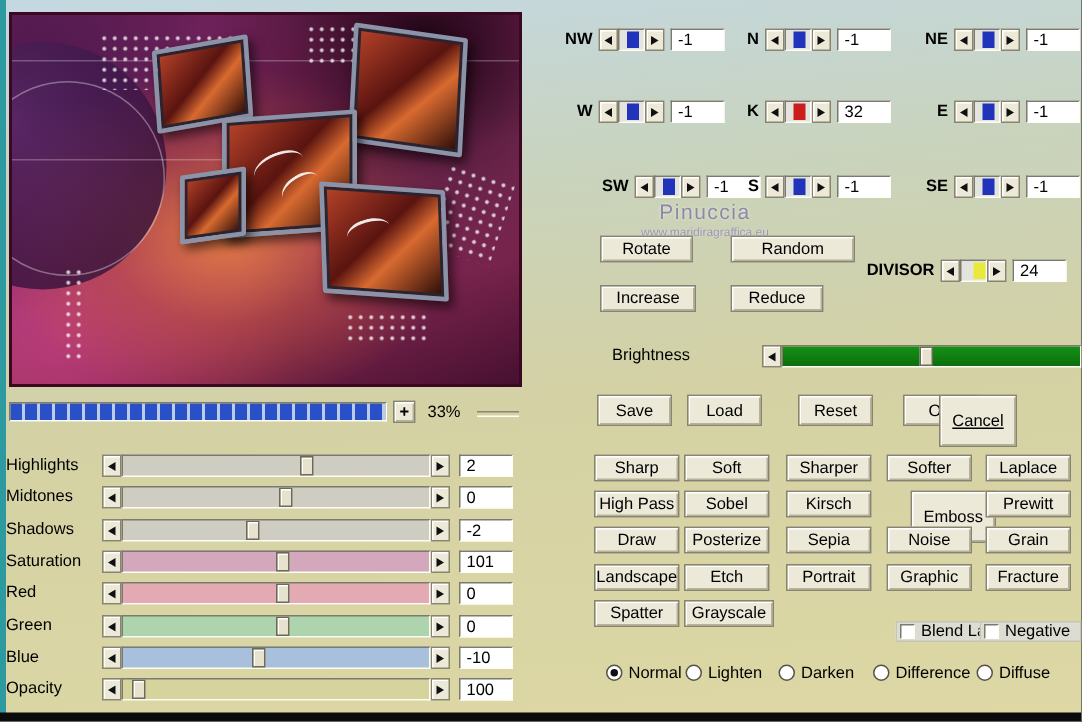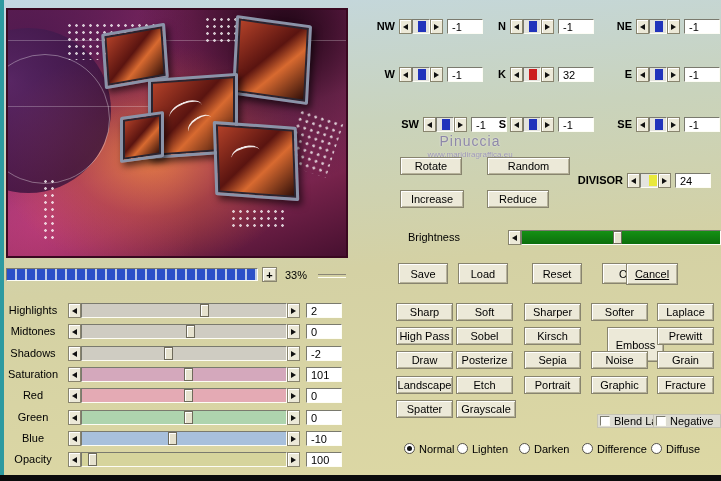--- a/index.html
+++ b/index.html
@@ -34,21 +34,21 @@
     background:#ece9d8;border:1px solid #88846e;box-shadow:inset 1px 1px 0 #ffffff, inset -1px -1px 0 #b6b29a;
     font-family:inherit;font-size:11px;color:#000;padding:0;cursor:pointer;position:absolute;}
   .arrow-btn{flex:0 0 13px;height:100%;box-sizing:border-box;background:#ece9d8;border:1px solid #88846e;
     box-shadow:inset 1px 1px 0 #fff;display:flex;align-items:center;justify-content:center;cursor:pointer;}
   .tri{width:0;height:0;display:block;}
   .tri-l{border-top:3px solid transparent;border-bottom:3px solid transparent;border-right:5px solid #101010;}
   .tri-r{border-top:3px solid transparent;border-bottom:3px solid transparent;border-left:5px solid #101010;}
 
   
   .slider-row{position:absolute;left:4px;width:345px;height:15px;display:flex;align-items:stretch;}
-  .slider-label{flex:0 0 58px;text-align:center;padding-right:6px;line-height:15px;}
+  .slider-label{flex:0 0 58px;text-align:left;padding-right:6px;line-height:15px;}
   .slider{display:flex;width:232px;height:15px;}
   .track{flex:1;position:relative;box-sizing:border-box;border:1px solid;border-color:#7a7a6e #fdfdf5 #fdfdf5 #7a7a6e;}
   .thumb{position:absolute;top:0;width:9px;height:100%;box-sizing:border-box;background:#e6e2ce;border:1px solid #6e6a5a;box-shadow:inset 1px 1px 0 #fff;cursor:pointer;}
   .tk-gray{background:#cfccc2;} .tk-mauve{background:#d4a8bc;} .tk-red{background:#e4aab4;}
   .tk-green{background:#aed4ae;} .tk-blue{background:#a8c0dc;} .tk-yellow{background:#d6d49c;}
   .tk-bright{background:linear-gradient(180deg,#149114,#0c6e0c);}
   .sl-value{position:relative;margin-left:6px;width:36px;box-sizing:border-box;background:#fff;border:1px solid;border-color:#7a7a6e #fdfdf5 #fdfdf5 #7a7a6e;display:flex;align-items:center;padding-left:4px;}
 
   
   .matrix-cell{position:absolute;display:flex;align-items:stretch;height:15px;}
@@ -410,21 +410,21 @@
           <i class="tri tri-r"></i>
         </div>
     </div>
     <div class="sl-value" style="width:40px;">-10</div>
   </div>
 
   <button class="b3" style="left:398px;top:263px;width:50px;height:21px;">Save</button>
   <button class="b3" style="left:458px;top:263px;width:50px;height:21px;">Load</button>
   <button class="b3" style="left:532px;top:263px;width:50px;height:21px;">Reset</button>
   <button class="b3" style="left:602px;top:263px;width:50px;height:21px;">OK</button>
-  <button class="b3" style="left:626px;top:263px;width:52px;height:22px;text-decoration:underline;">Cancel</button>
+  <button class="b3" style="left:626px;top:263px;width:52px;height:35px;text-decoration:underline;">Cancel</button>
 
   <button class="b3" style="left:396px;top:303px;width:57px;height:18px;">Sharp</button>
   <button class="b3" style="left:456px;top:303px;width:57px;height:18px;">Soft</button>
   <button class="b3" style="left:524px;top:303px;width:57px;height:18px;">Sharper</button>
   <button class="b3" style="left:591px;top:303px;width:57px;height:18px;">Softer</button>
   <button class="b3" style="left:657px;top:303px;width:57px;height:18px;">Laplace</button>
   <button class="b3" style="left:396px;top:327px;width:57px;height:18px;">High Pass</button>
   <button class="b3" style="left:456px;top:327px;width:57px;height:18px;">Sobel</button>
   <button class="b3" style="left:524px;top:327px;width:57px;height:18px;">Kirsch</button>
   <button class="b3" style="left:591px;top:327px;width:57px;height:35px;margin-left:16px;">Emboss</button>

